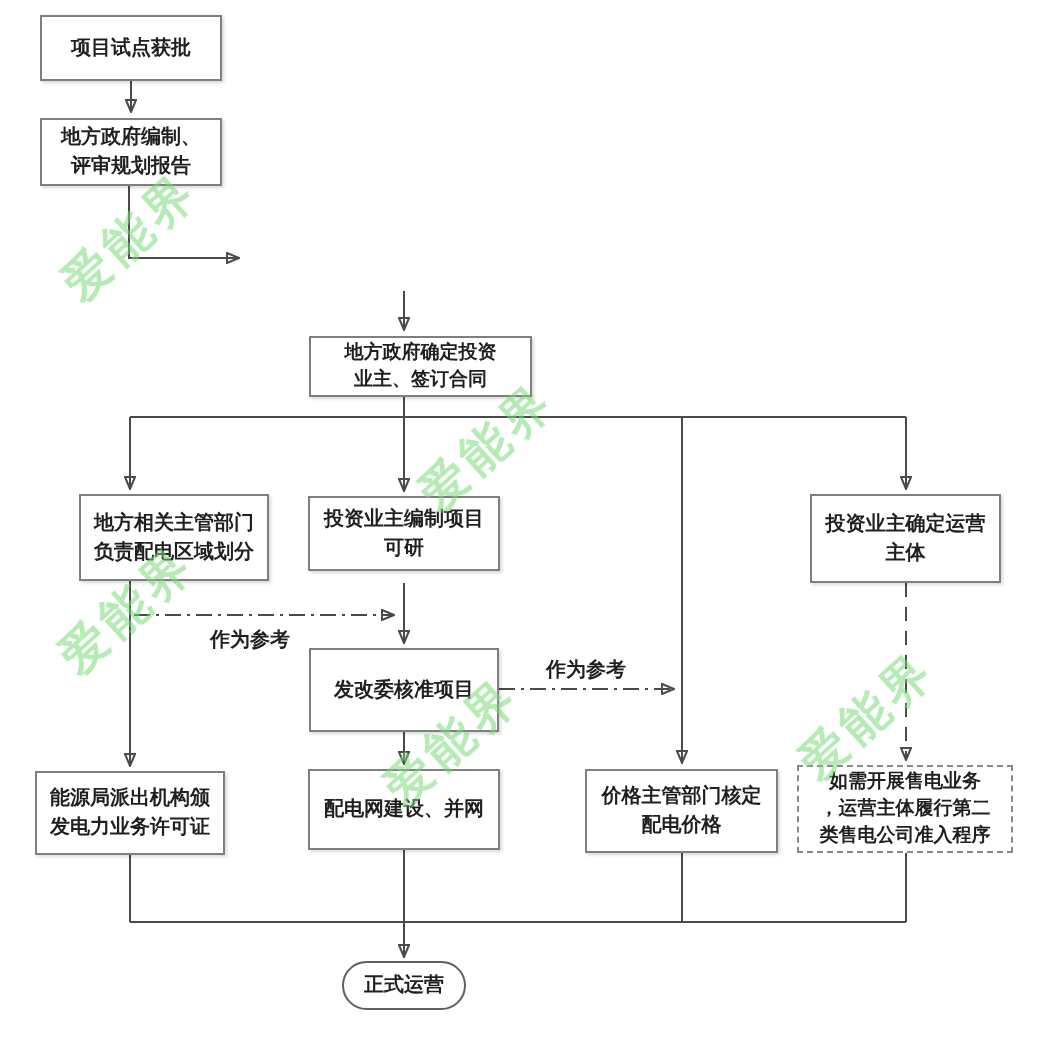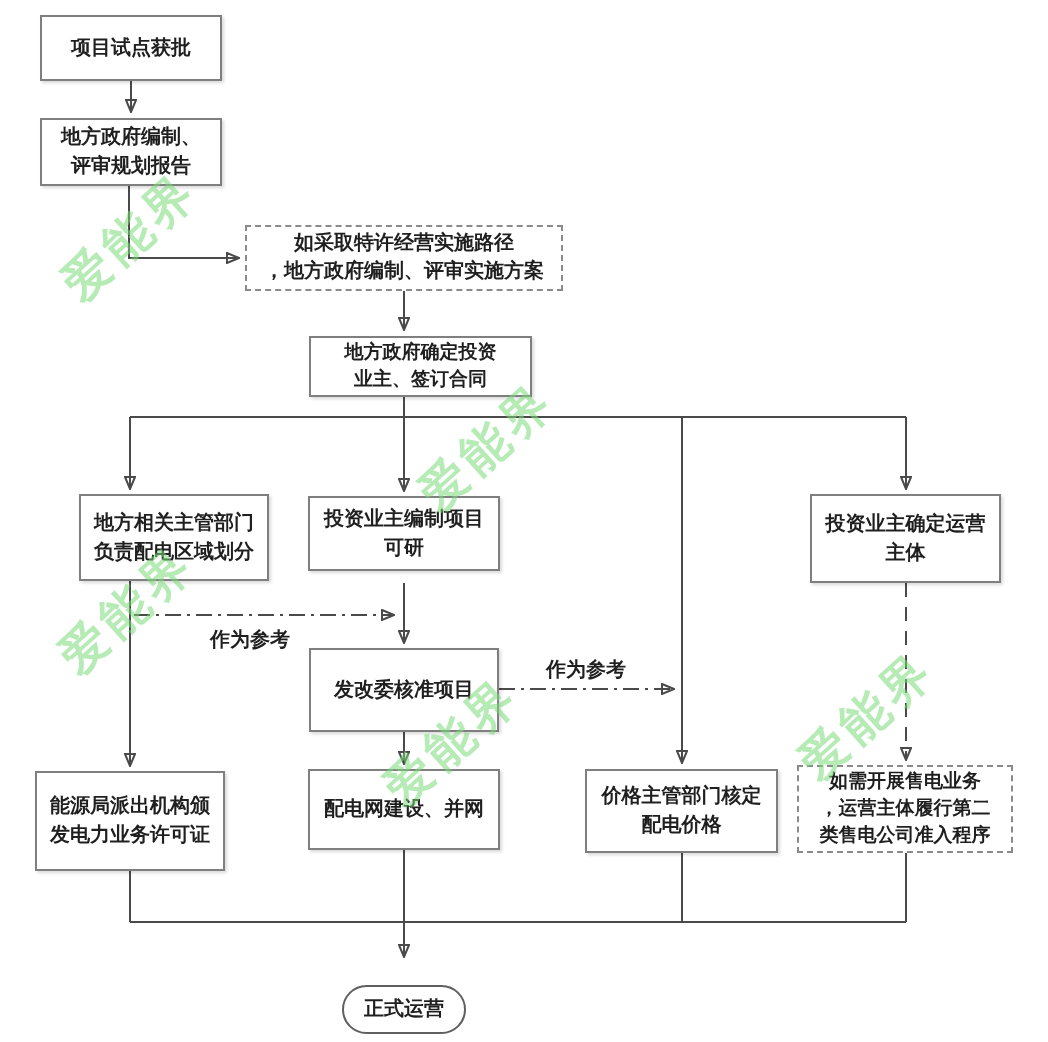--- a/index.html
+++ b/index.html
@@ -27,25 +27,25 @@
   .node.stadium { border-radius:25px; border:2px solid #5f5f5f; box-shadow:none; }
 
   #node-pilot        { left:40px;  top:15px;  width:182px; height:66px; }
   #node-planning     { left:40px;  top:118px; width:182px; height:68px; }
   #node-franchise    { left:245px; top:225px; width:318px; height:66px; line-height:28px; }
   #node-investor     { left:309px; top:336px; width:223px; height:61px; font-size:19px; line-height:27px; }
   #node-zoning       { left:35px;  top:494px; width:190px; height:87px;margin-left:44px; }
   #node-feasibility  { left:308px; top:496px; width:192px; height:75px; }
   #node-operator     { left:810px; top:494px; width:191px; height:89px; }
   #node-ndrc         { left:309px; top:648px; width:190px; height:84px; }
-  #node-license      { left:35px;  top:771px; width:190px; height:100px; }
+  #node-license      { left:35px;  top:771px; width:190px; height:84px; }
   #node-construction { left:308px; top:769px; width:192px; height:81px; }
   #node-pricing      { left:585px; top:769px; width:193px; height:84px; }
   #node-retail       { left:797px; top:765px; width:216px; height:88px; font-size:19px; line-height:27px; }
-  #node-operation    { left:342px; top:961px; width:124px; height:49px;margin-top:24px; }
+  #node-operation    { left:342px; top:961px; width:124px; height:49px; }
 
   .edge-label {
     position:absolute; z-index:3;
     font-weight:bold; font-size:20px; color:#1f1f1f;
     white-space:nowrap;
   }
   #ref-label-left  { left:210px; top:626px; }
   #ref-label-right { left:546px; top:656px; }
 
   .watermark {
@@ -90,22 +90,20 @@
     <path d="M130,855 L130,922"></path>
     <path d="M682,853 L682,922"></path>
     <path d="M906,853 L906,922"></path>
     <path d="M130,922 L906,922"></path>
     <path d="M404,850 L404,957" marker-end="url(#arrow)"></path>
   </svg>
 
   <div class="node" id="node-pilot">项目试点获批</div>
   <div class="node" id="node-planning">地方政府编制、
 评审规划报告</div>
-  <div class="node dashed" id="node-franchise">如采取特许经营实施路径
-，地方政府编制、评审实施方案</div>
   <div class="node" id="node-investor">地方政府确定投资
 业主、签订合同</div>
   <div class="node" id="node-zoning">地方相关主管部门
 负责配电区域划分</div>
   <div class="node" id="node-feasibility">投资业主编制项目
 可研</div>
   <div class="node" id="node-operator">投资业主确定运营
 主体</div>
   <div class="node" id="node-ndrc">发改委核准项目</div>
   <div class="node" id="node-license">能源局派出机构颁

